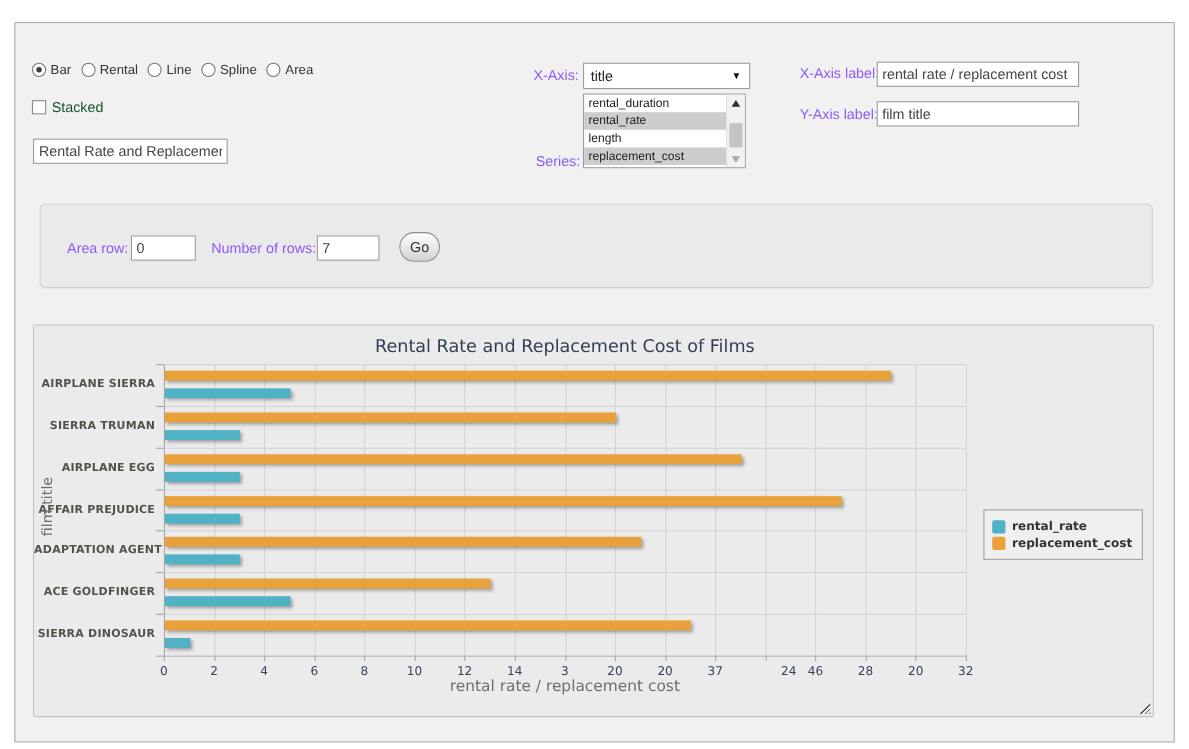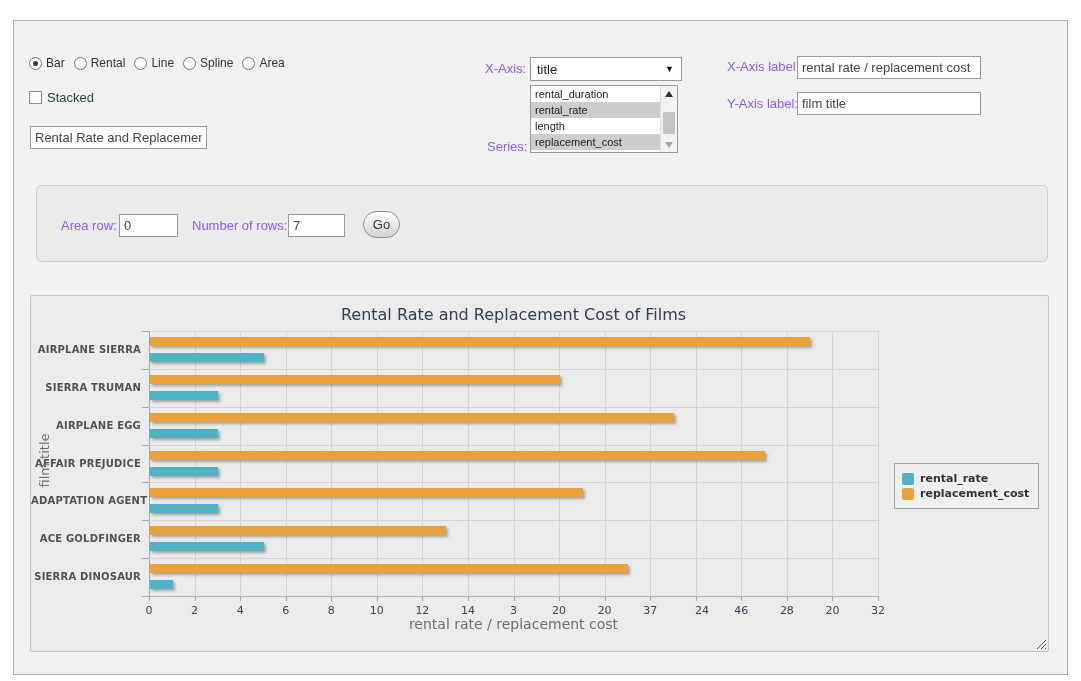--- a/index.html
+++ b/index.html
@@ -192,21 +192,21 @@
         <div class="xtick" style="left: 528.062px; top: 300px;"></div>
         <div class="xtick-label" style="left: 528.062px; top: 308px;">20</div>
         <div class="vgrid" style="left: 573.625px; top: 35px; height: 265px;"></div>
         <div class="xtick" style="left: 573.625px; top: 300px;"></div>
         <div class="xtick-label" style="left: 573.625px; top: 308px;">20</div>
         <div class="vgrid" style="left: 619.188px; top: 35px; height: 265px;"></div>
         <div class="xtick" style="left: 619.188px; top: 300px;"></div>
         <div class="xtick-label" style="left: 619.188px; top: 308px;">37</div>
         <div class="vgrid" style="left: 664.75px; top: 35px; height: 265px;"></div>
         <div class="xtick" style="left: 664.75px; top: 300px;"></div>
-        <div class="xtick-label" style="left: 671px; top: 308px; text-align: center;">24</div>
+        <div class="xtick-label" style="left: 686px; top: 308px; text-align: center;">24</div>
         <div class="vgrid" style="left: 710.312px; top: 35px; height: 265px;"></div>
         <div class="xtick" style="left: 710.312px; top: 300px;"></div>
         <div class="xtick-label" style="left: 710.312px; top: 308px;">46</div>
         <div class="vgrid" style="left: 755.875px; top: 35px; height: 265px;"></div>
         <div class="xtick" style="left: 755.875px; top: 300px;"></div>
         <div class="xtick-label" style="left: 755.875px; top: 308px;">28</div>
         <div class="vgrid" style="left: 801.438px; top: 35px; height: 265px;"></div>
         <div class="xtick" style="left: 801.438px; top: 300px;"></div>
         <div class="xtick-label" style="left: 801.438px; top: 308px;">20</div>
         <div class="vgrid" style="left: 847px; top: 35px; height: 265px;"></div>

